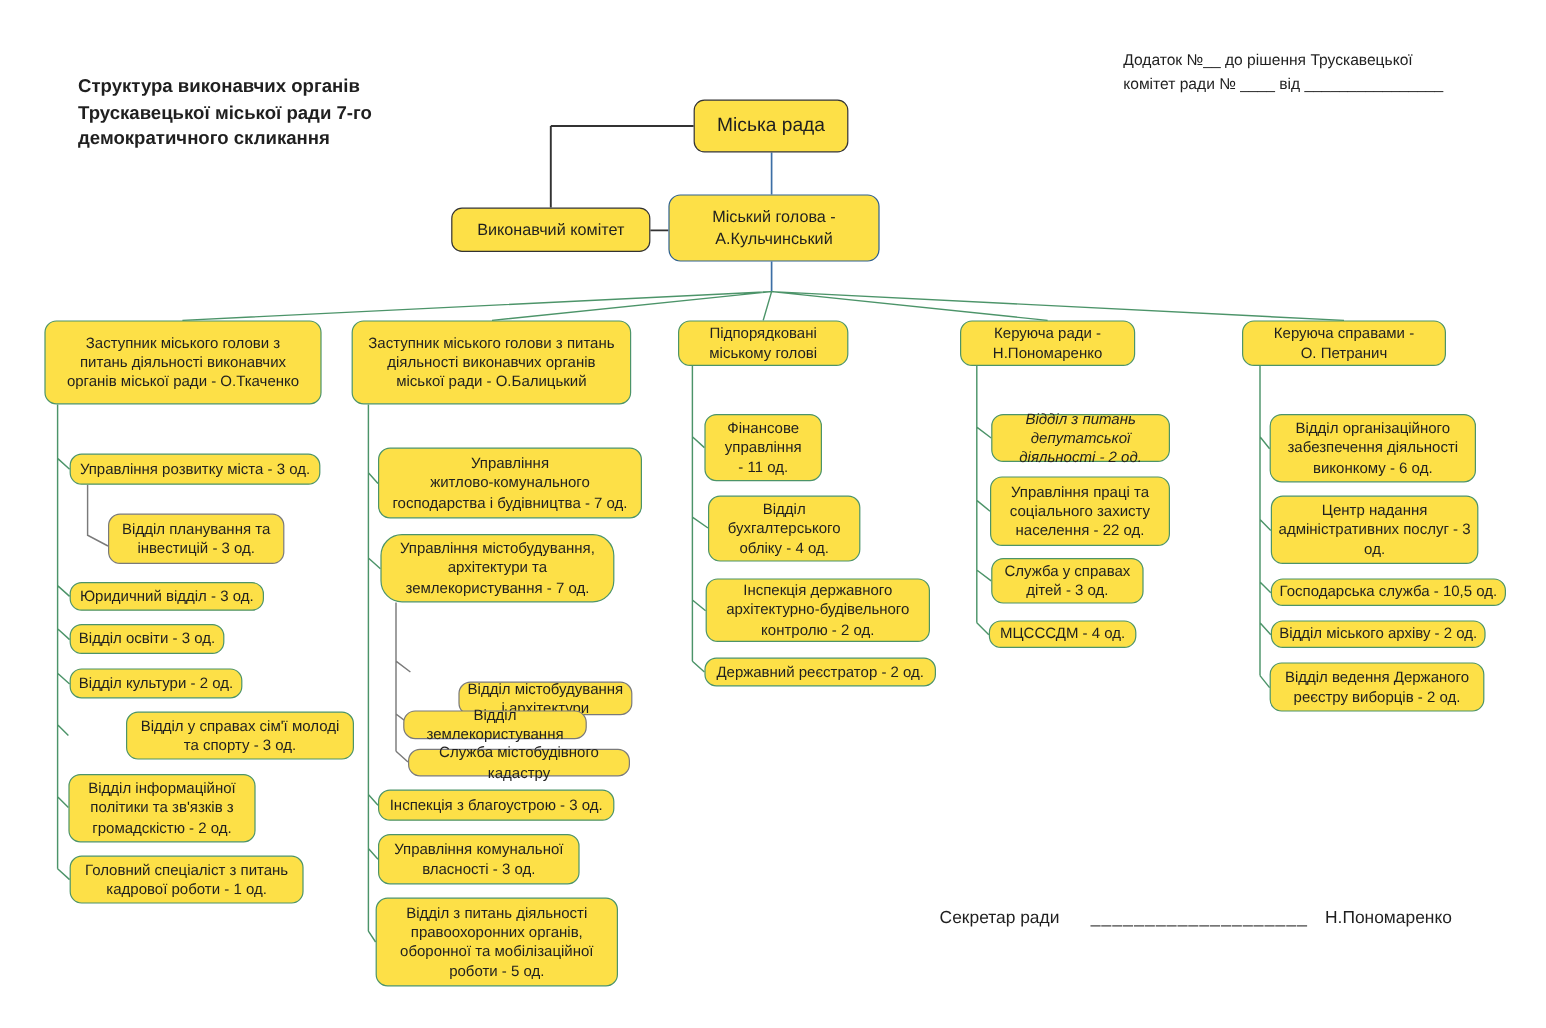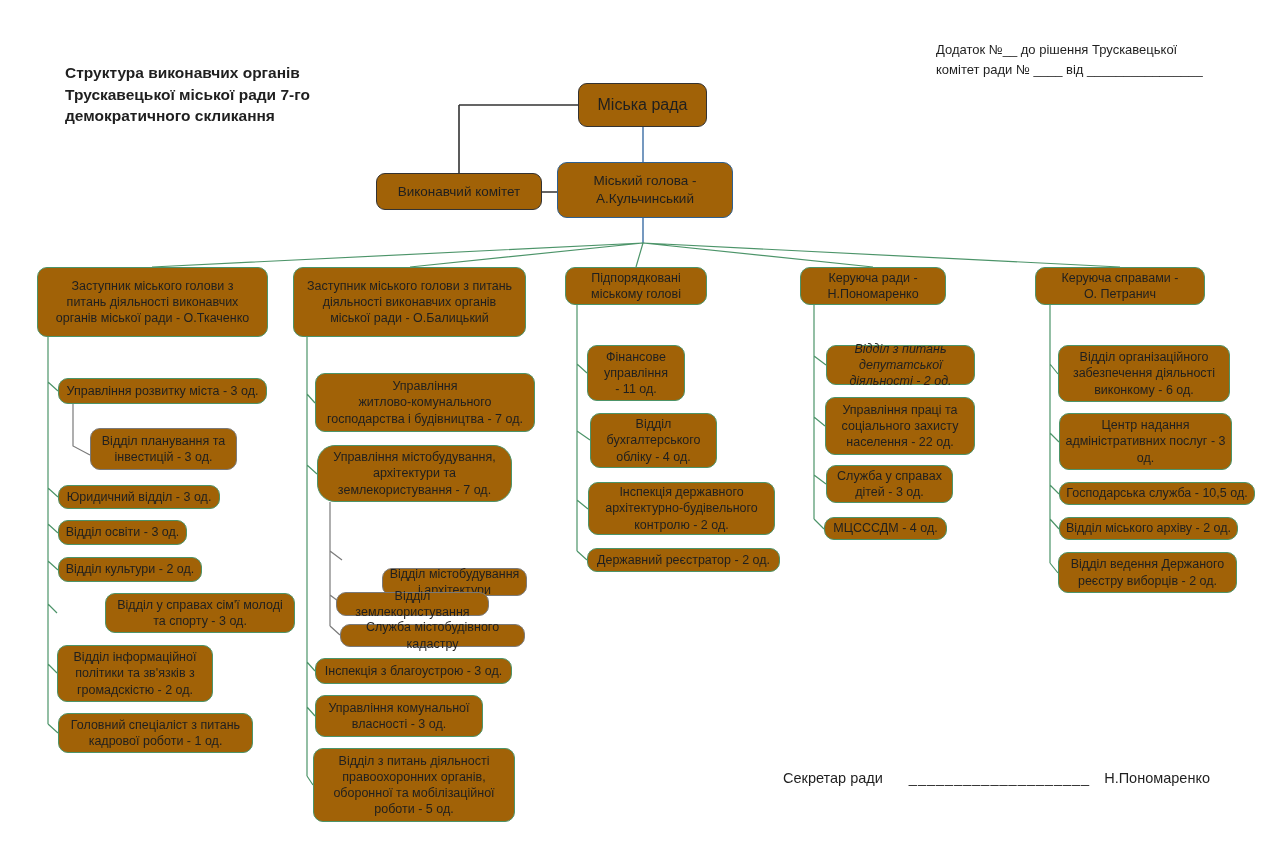--- a/index.html
+++ b/index.html
@@ -3,21 +3,21 @@
 <meta charset="utf-8">
 <style>
   html,body{margin:0;padding:0;}
   body{
     width:1288px;height:857px;position:relative;background:#ffffff;
     font-family:"Liberation Sans","DejaVu Sans",sans-serif;color:#1f1f1f;
     overflow:hidden;
   }
   #connectors{position:absolute;left:0;top:0;z-index:0;}
   .node{
-    position:absolute;z-index:1;box-sizing:border-box;background:#a16207;
+    position:absolute;z-index:1;box-sizing:border-box;background:#fde047;
     border:1.4px solid #4c9469;border-radius:10px;
     display:flex;align-items:center;justify-content:center;
     text-align:center;font-size:12.5px;line-height:1.3;
     padding:2px 5px;white-space:pre-line;
   }
   .green{border-color:#4c9469;}
   .blue{border-color:#2e6090;border-width:1.6px;}
   .blackb{border-color:#333333;border-width:1.6px;border-radius:9px;}
   .gray{border-color:#7a7a7a;}
   .lg{font-size:16px;}
@@ -26,21 +26,21 @@
   .title{
     position:absolute;left:65px;top:62px;width:300px;z-index:1;
     font-weight:700;font-size:15.5px;line-height:1.4;white-space:pre-line;
   }
   .annotation{
     position:absolute;left:936px;top:40px;width:300px;z-index:1;
     font-size:13px;line-height:1.55;
   }
   .footer{
     position:absolute;left:783px;top:757px;z-index:1;
-    font-size:14.5px;display:flex;align-items:flex-end;margin-top:13px;
+    font-size:14.5px;display:flex;align-items:flex-end;
   }
   .footer .sig-line{margin:0 14px 0 26px;letter-spacing:1px;color:#2a2a2a;}
 </style>
 </head>
 <body>
 
 <svg id="connectors" width="1288" height="857" viewBox="0 0 1288 857">
   <g stroke="#333333" stroke-width="1.6" fill="none">
     <path d="M459,105 H578 M459,105 V173 M542,192 H557"></path>
   </g>

